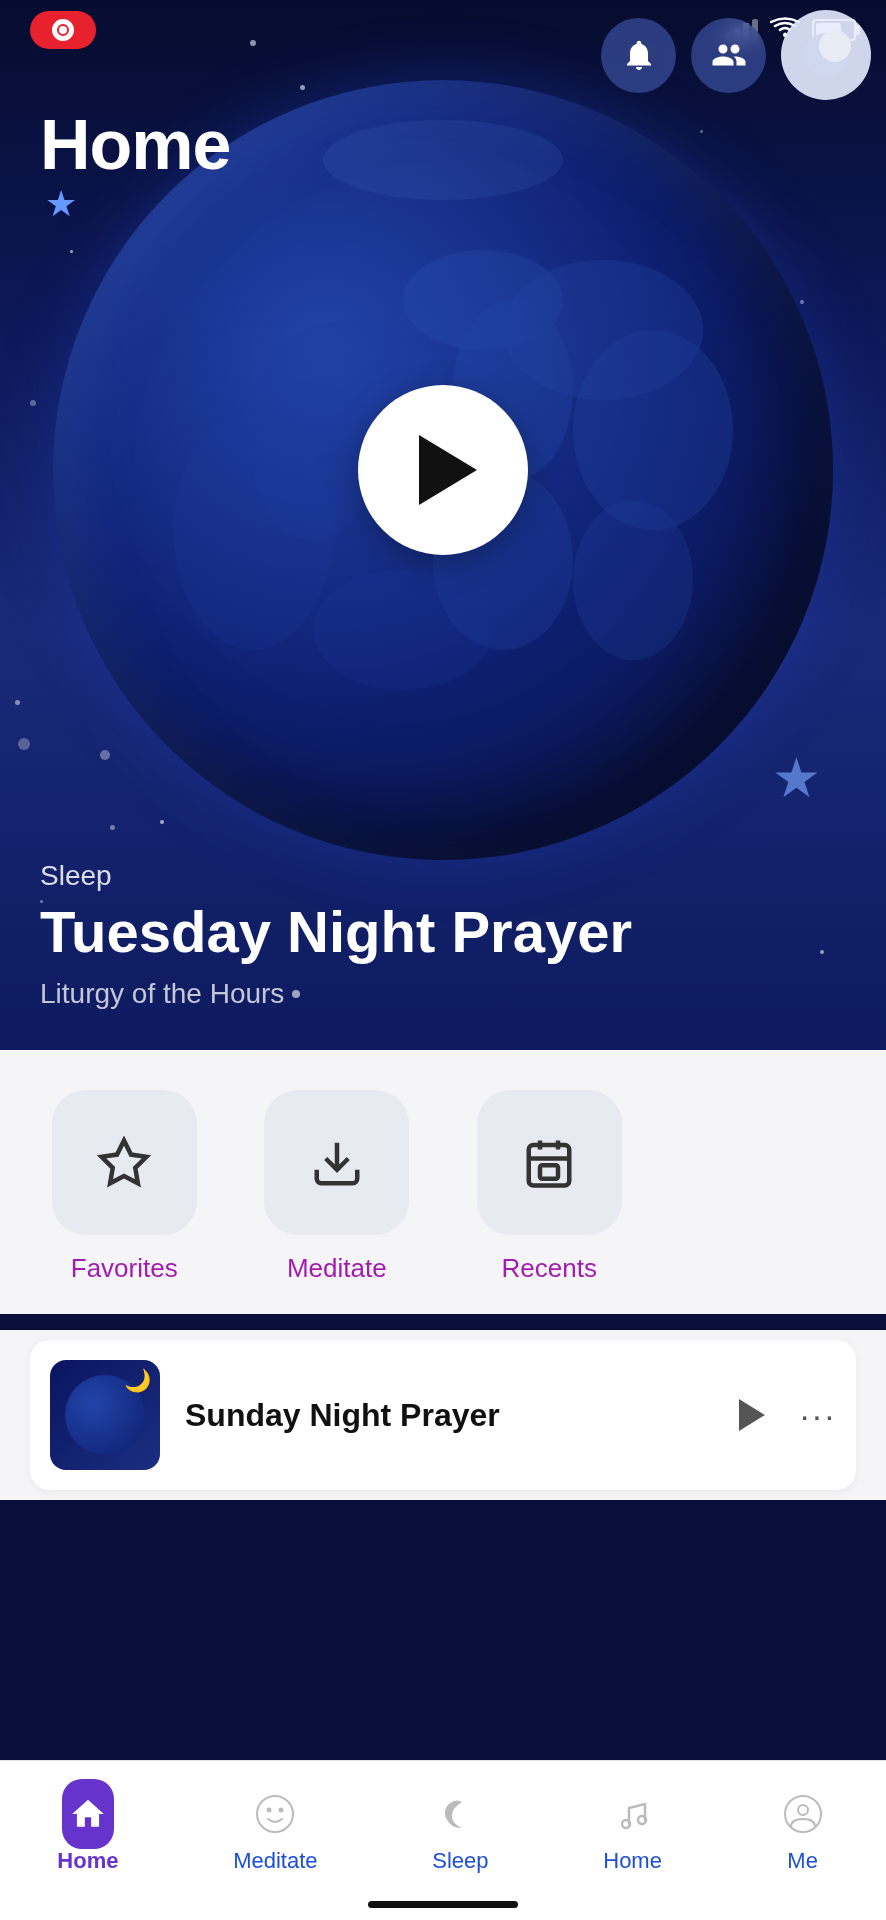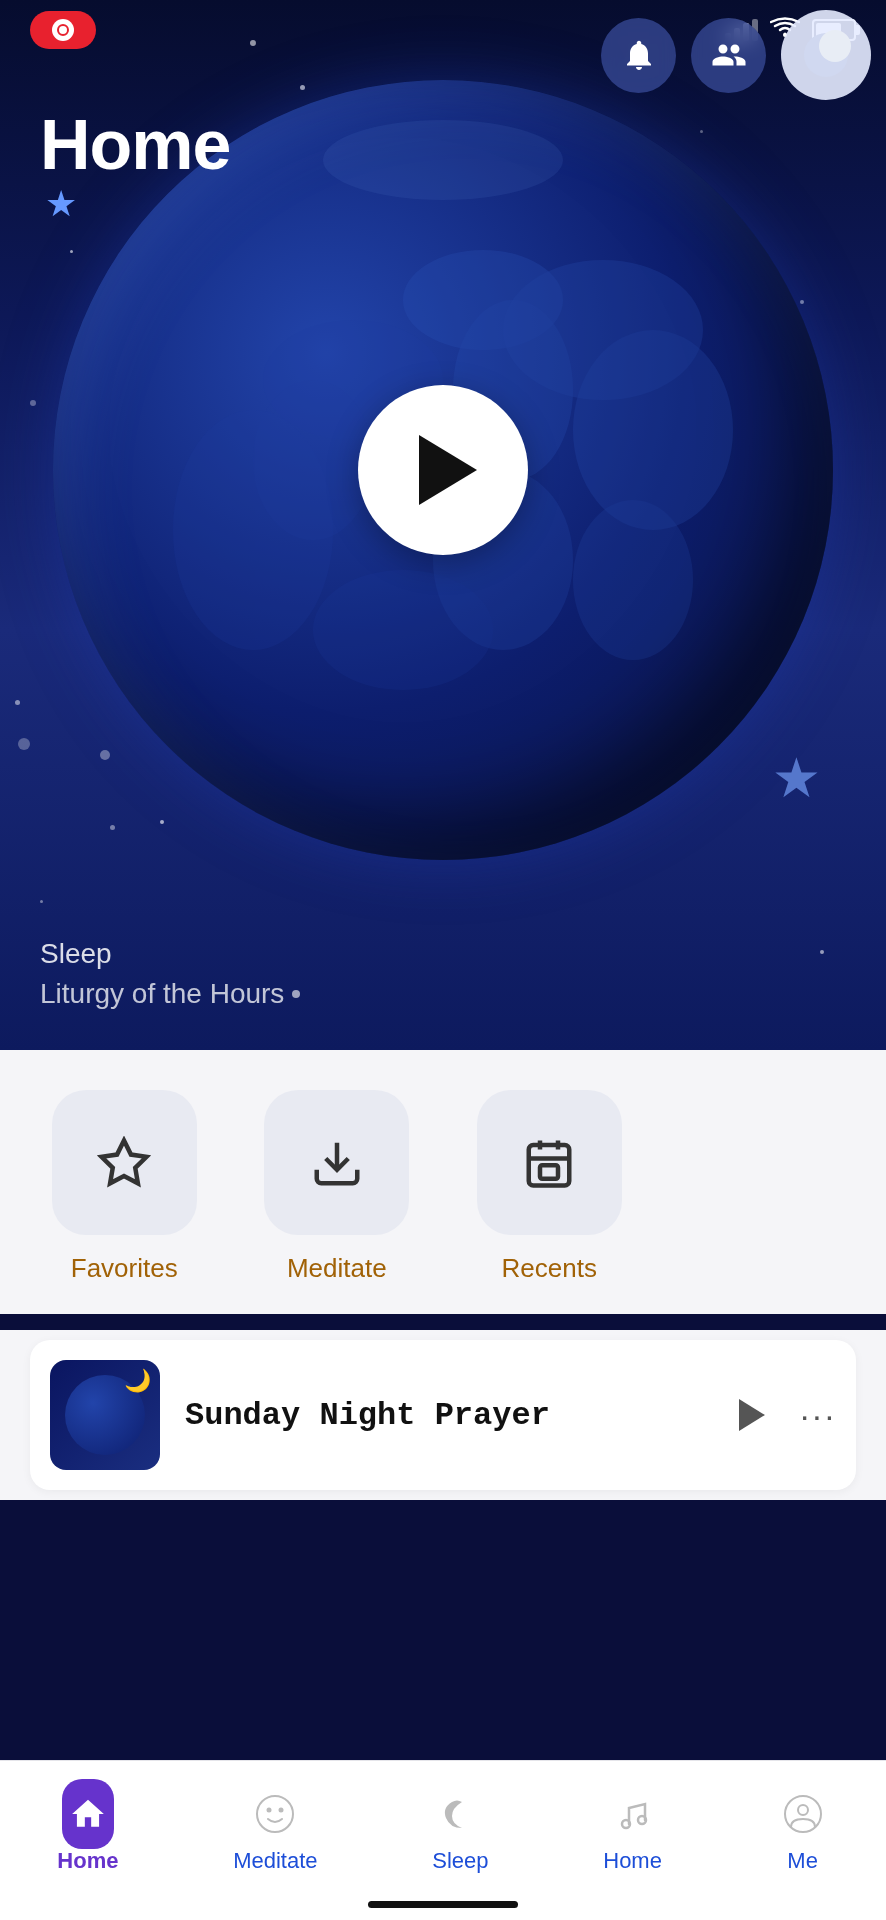--- a/index.html
+++ b/index.html
@@ -335,21 +335,21 @@
     .quick-item-icon svg {
       width: 54px;
       height: 54px;
       stroke: #333;
       fill: none;
       stroke-width: 2;
     }
 
     .quick-item-label {
       font-size: 26px;
-      color: #a16207;
+      color: #a21caf;
       font-weight: 500;
     }
 
     
     .recent-section {
       position: absolute;
       top: 1330px;
       left: 0;
       right: 0;
       background: #f5f5f8;
@@ -395,21 +395,20 @@
     }
 
     .recent-info {
       flex: 1;
     }
 
     .recent-title {
       font-size: 32px;
       font-weight: 700;
       color: #111;
-      font-family: Liberation Mono, monospace;
     }
 
     .recent-controls {
       display: flex;
       align-items: center;
       gap: 20px;
       margin-left: auto;
     }
 
     .recent-play-btn {
@@ -562,20 +561,21 @@
     </div>
   </div>
 
   <div style="position:absolute; bottom:240px; right:65px; color:#5577cc; font-size:55px; z-index:50;">★</div>
 
   <div class="dot" style="bottom:300px; left:18px; width:12px; height:12px; opacity:0.4;"></div>
   <div class="dot" style="bottom:220px; left:110px; width:5px; height:5px; opacity:0.6;"></div>
 
   <div class="hero-content-info">
     <div class="hero-category">Sleep</div>
+    <div class="hero-title">Tuesday Night Prayer</div>
     <div class="hero-subtitle">
       <span>Liturgy of the Hours</span>
       <div class="hero-subtitle-dot"></div>
     </div>
   </div>
 </div>
 
 <div class="status-bar">
   <div class="status-bar-left">
     <div class="recording-indicator">

